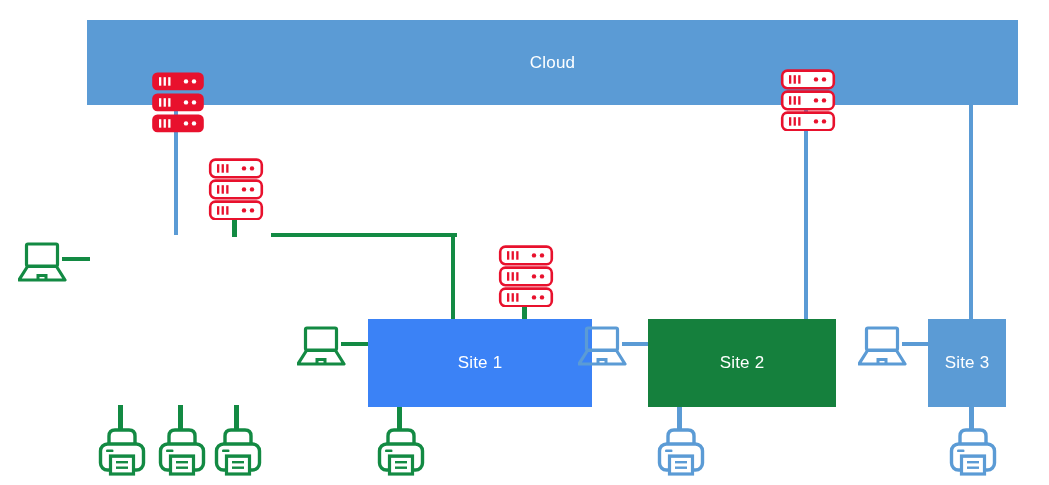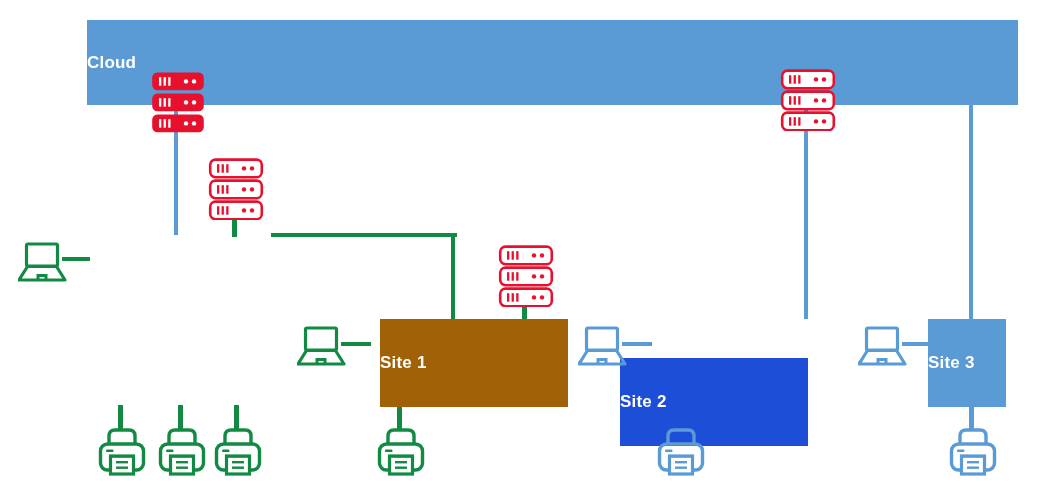--- a/index.html
+++ b/index.html
@@ -15,23 +15,23 @@
     position: relative;
     width: 1049px;
     height: 485px;
     background: #ffffff;
     overflow: hidden;
   }
   .node-box {
     position: absolute;
     display: flex;
     align-items: center;
-    justify-content: flex-start;
+    justify-content: center;
     color: #ffffff;
-    font-weight: bold;
+    font-weight: normal;
     font-size: 17px;
     letter-spacing: 0.2px;
     box-sizing: border-box;
   }
   .cloud-box {
     font-size: 17px;
   }
   .link {
     position: absolute;
   }
@@ -59,24 +59,24 @@
     <div class="link" style="background: rgb(91, 155, 213); left: 902px; top: 342px; width: 30px; height: 4px;"></div>
     <div class="link" style="background: rgb(19, 138, 67); left: 117.5px; top: 405px; width: 5px; height: 24px;"></div>
     <div class="link" style="background: rgb(19, 138, 67); left: 177.5px; top: 405px; width: 5px; height: 24px;"></div>
     <div class="link" style="background: rgb(19, 138, 67); left: 233.5px; top: 405px; width: 5px; height: 24px;"></div>
     <div class="link" style="background: rgb(19, 138, 67); left: 396.5px; top: 405px; width: 5px; height: 24px;"></div>
     <div class="link" style="background: rgb(91, 155, 213); left: 676.5px; top: 405px; width: 5px; height: 24px;"></div>
     <div class="link" style="background: rgb(91, 155, 213); left: 968.5px; top: 405px; width: 5px; height: 24px;"></div>
     <div class="node-box cloud-box" style="left: 87px; top: 20px; width: 931px; height: 85px; background: rgb(91, 155, 213);">
       <span>Cloud</span>
     </div>
-    <div class="node-box" style="left: 368px; top: 319px; width: 188px; height: 88px; background: #a16207; margin-left: 12px;">
+    <div class="node-box" style="left: 368px; top: 319px; width: 224px; height: 88px; background: #3b82f6;">
       <span>Site 1</span>
     </div>
-    <div class="node-box" style="left: 620px; top: 319px; width: 188px; height: 88px; background: #1d4ed8; margin-top: 39px;">
+    <div class="node-box" style="left: 648px; top: 319px; width: 188px; height: 88px; background: #15803d;">
       <span>Site 2</span>
     </div>
     <div class="node-box" style="left: 928px; top: 319px; width: 78px; height: 88px; background: rgb(91, 155, 213);">
       <span>Site 3</span>
     </div>
     <div class="icon-wrap" style="left: 148px; top: 71px; width: 60px; height: 62px;">
       <svg width="60" height="62" viewBox="0 0 56 62">
         <rect x="2.2" y="1.6" width="51.6" height="17.6" rx="5.2" ry="5.2" fill="#E8112D" stroke="#E8112D" stroke-width="0"></rect>
         <rect x="9" y="6.2" width="2.3" height="8.5" fill="#ffffff"></rect>
         <rect x="13.6" y="6.2" width="2.3" height="8.5" fill="#ffffff"></rect>

